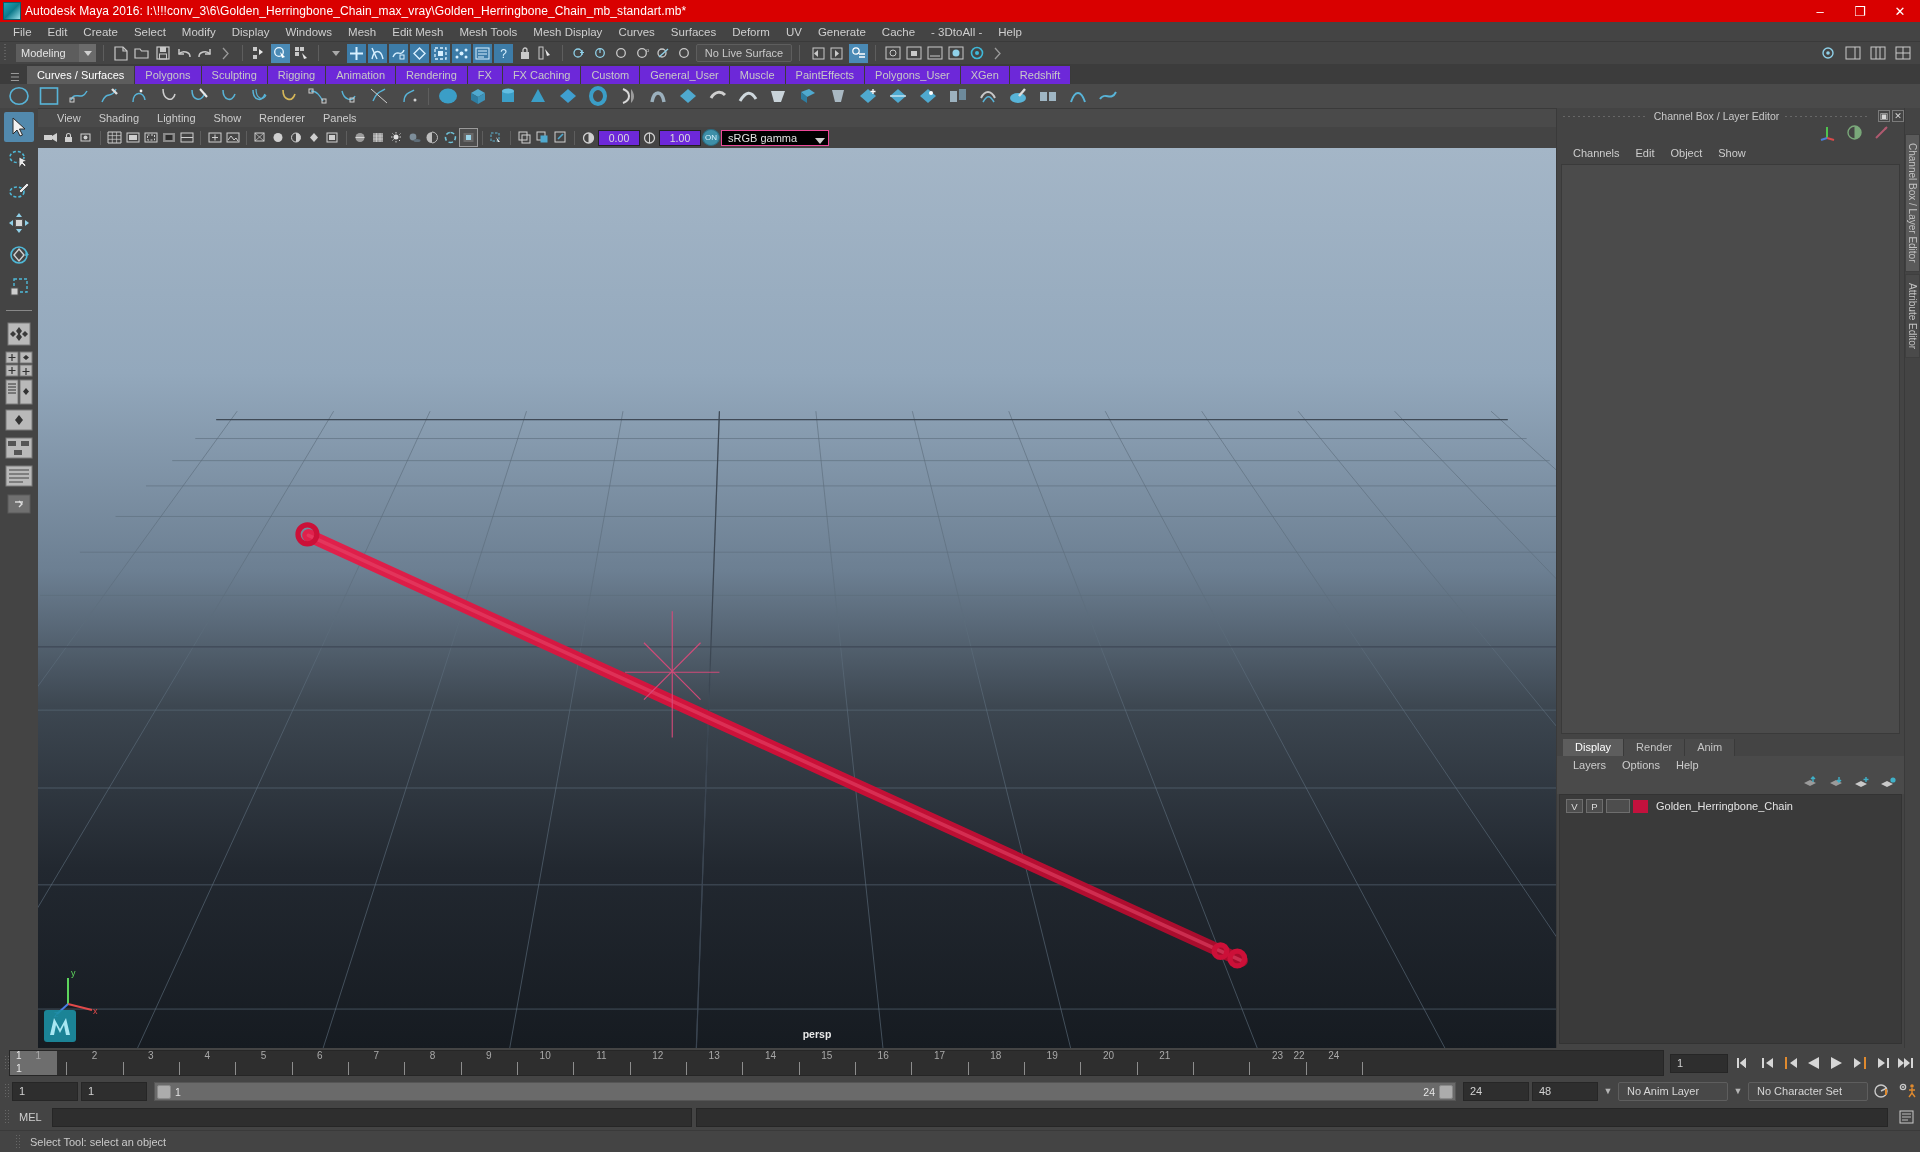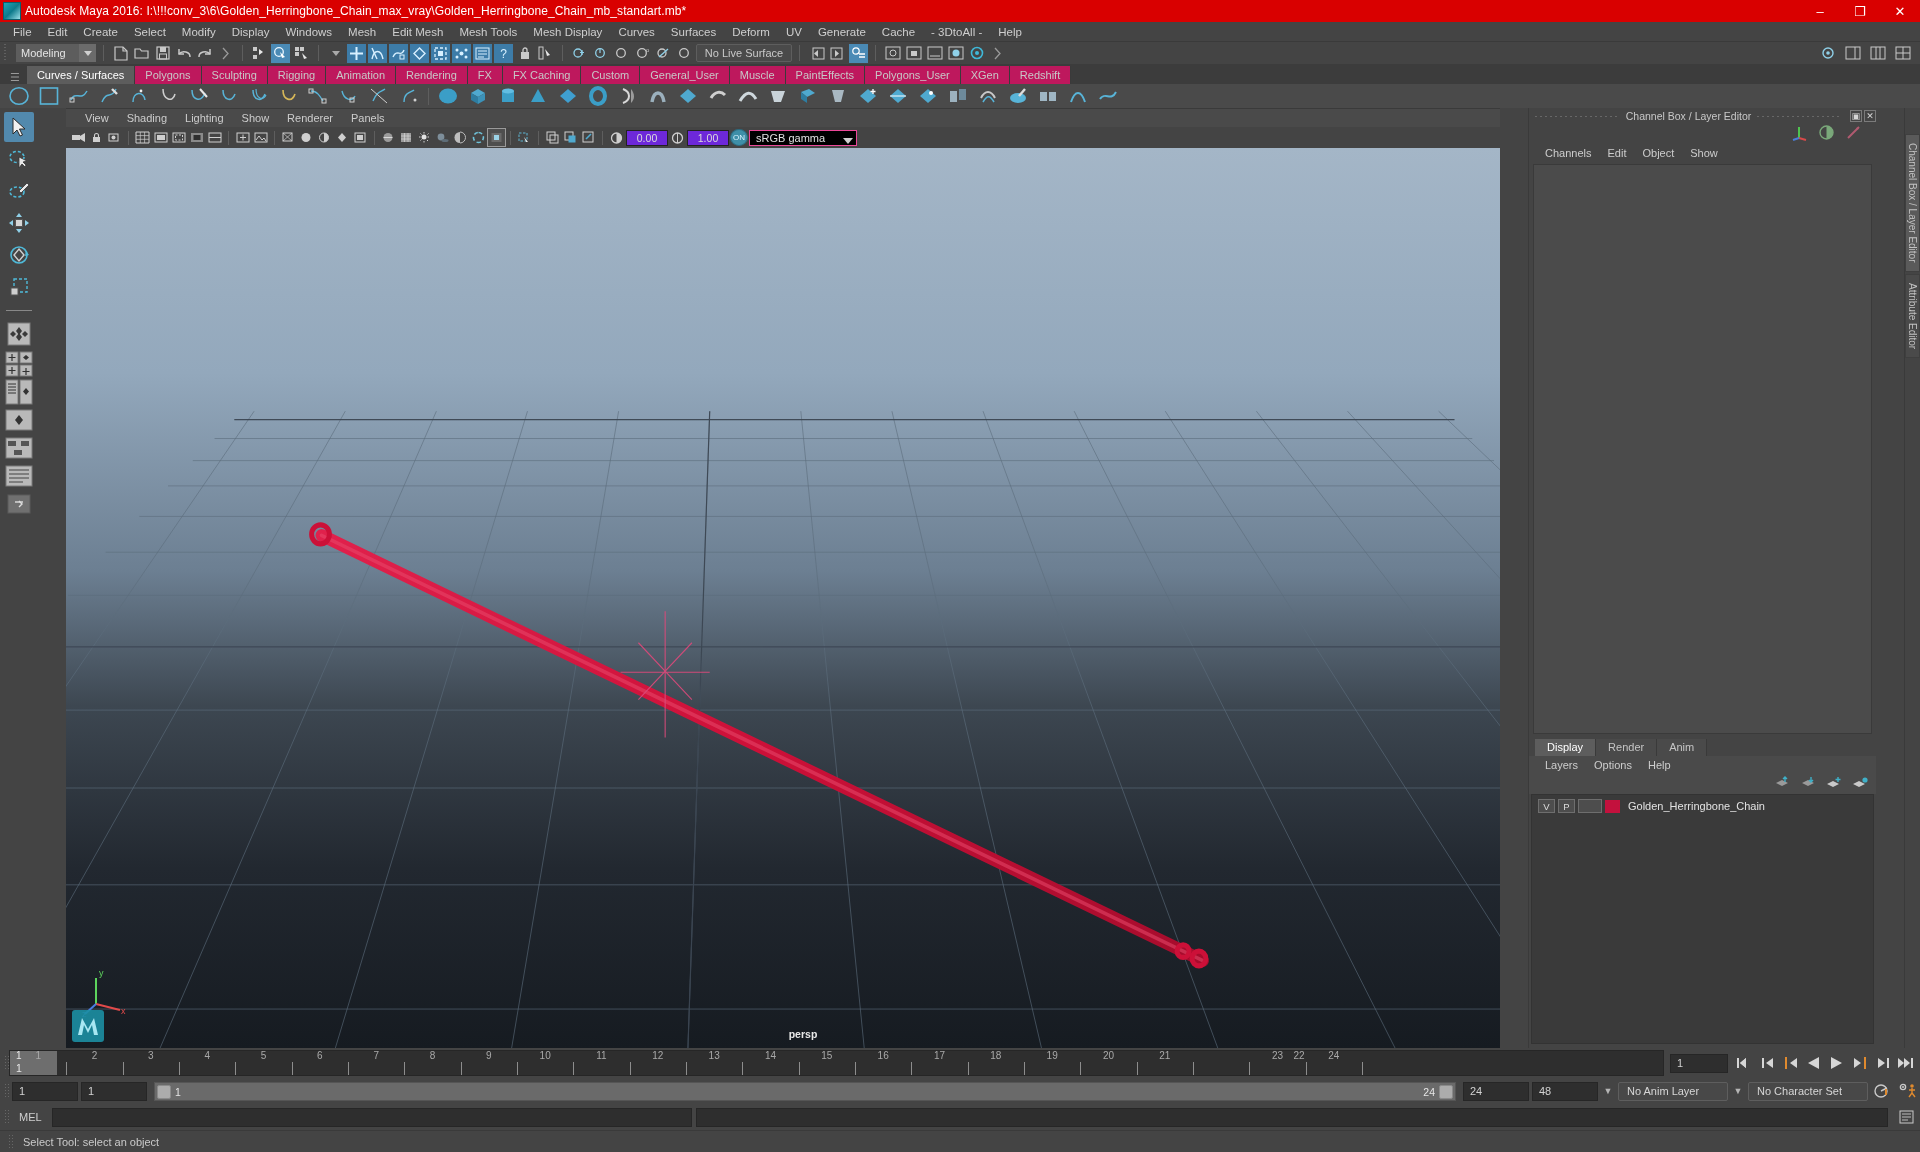--- a/index.html
+++ b/index.html
@@ -46,30 +46,30 @@
   .nolive{ width:96px; height:18px; border:1px solid #5e5e5e; background:#4a4a4a;
     color:#c9c9c9; font-size:11px; display:flex; align-items:center;
     justify-content:center; border-radius:2px;}
 
   
   #shelfwrap{ flex:0 0 44px; background:#444444; display:flex;
     flex-direction:column; }
   #shelftabs{ height:20px; display:flex; align-items:flex-end; padding-left:10px;
     background:#3c3c3c; }
   .shtab{ height:18px; padding:0 10px; font-size:11px; color:#c8c8c8;
-    background:#be185d; border-right:1px solid #3a3a3a; line-height:18px;
+    background:#6d28d9; border-right:1px solid #3a3a3a; line-height:18px;
     white-space:nowrap; }
   .shtab.active{ background:#5d5d5d; color:#ffffff; }
   #shelficons{ height:24px; background:#4a4a4a; display:flex; align-items:center;
     padding-left:8px; gap:8px; }
   .shicon{ width:22px; height:20px; display:flex; align-items:center;
     justify-content:center;}
 
   
-  #mainrow{ flex:1 1 auto; display:flex; min-height:0;gap:28px; }
+  #mainrow{ flex:1 1 auto; display:flex; min-height:0; }
 
   
   #toolbox{ width:38px; background:#444444; display:flex; flex-direction:column;
     align-items:center; padding-top:4px; gap:2px;}
   .tool{ width:30px; height:30px; display:flex; align-items:center;
     justify-content:center; border-radius:2px;}
   .tool.sel{ background:#5289ad; }
   .toolsep{ width:26px; height:1px; background:#888; margin:6px 0;}
   .tool.small{ height:26px; }
   #axisgizmo{ margin-top:auto; margin-bottom:6px; width:34px; height:34px;}
@@ -195,21 +195,21 @@
     color:#d6d6d6; font-size:11px; display:flex; align-items:center;
     padding:0 8px; border-radius:2px;}
 
   #melrow{ flex:0 0 26px; background:#444; display:flex; align-items:center;
     padding-left:4px; gap:4px;}
   #mellabel{ color:#cfcfcf; font-size:11px; padding:0 6px;}
   #melinput{ width:640px; height:19px; background:#2e2e2e; border:1px solid #262626;}
   #melout{ flex:1 1 auto; height:19px; background:#2e2e2e; border:1px solid #262626;
     margin-right:4px;}
   #statusbar{ flex:0 0 22px; background:#444; display:flex; align-items:center;
-    padding-left:8px; border-top:1px solid #3a3a3a;}
+    padding-left:15px; border-top:1px solid #3a3a3a;}
   #statusbar .txt{ color:#cacaca; font-size:11px; padding-left:10px;}
   .griph{ width:5px; height:16px; opacity:.5;
     background-image:radial-gradient(circle,#8a8a8a 40%,transparent 41%);
     background-size:3px 3px;}
 </style>
 </head>
 <body>
 
 <div id="titlebar">
   <span class="logo"></span>

